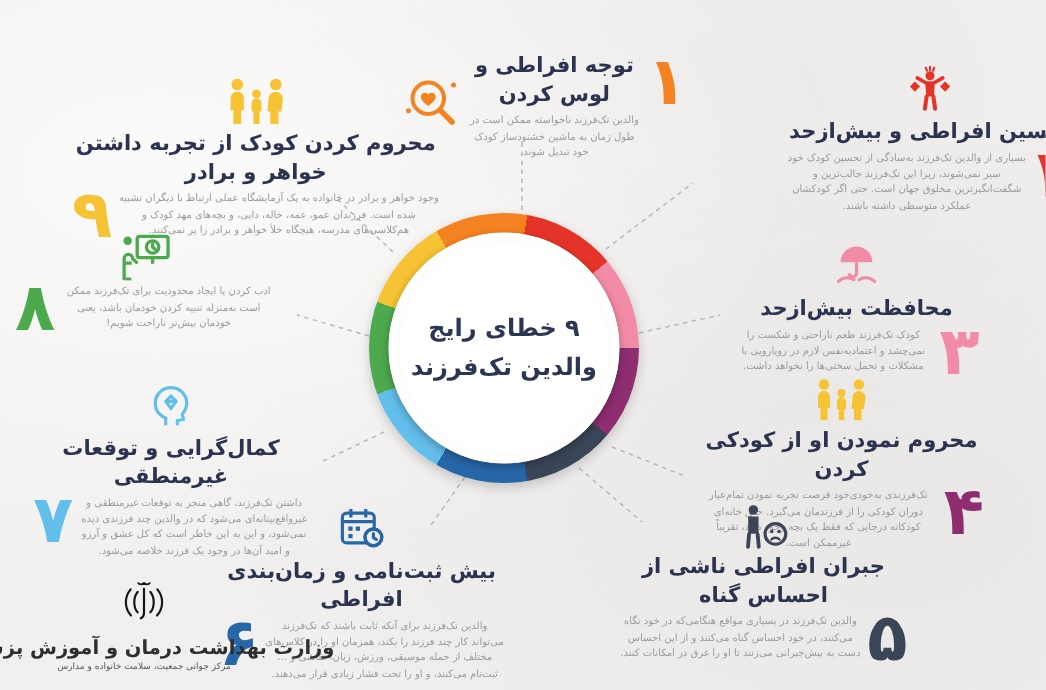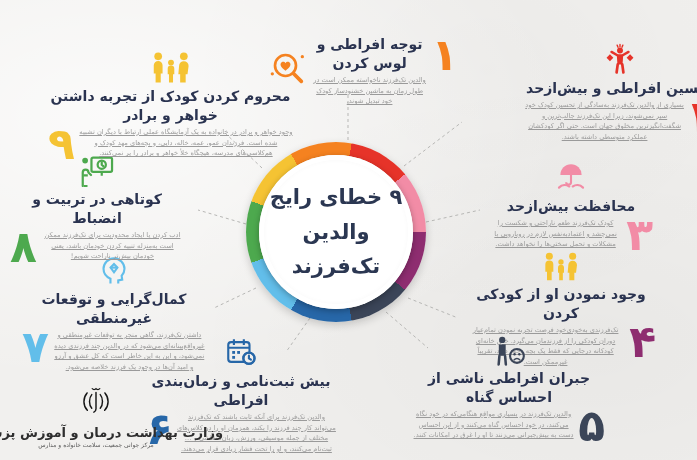--- a/index.html
+++ b/index.html
@@ -10,27 +10,27 @@
       radial-gradient(ellipse at 85% 75%, rgba(0,0,0,.035), transparent 55%),
       radial-gradient(ellipse at 70% 15%, rgba(0,0,0,.025), transparent 45%),
       #f1f0ee;}
   svg.connectors{position:absolute;left:0;top:0;z-index:0;}
   
   .hub{position:absolute;left:246px;top:142px;width:180px;height:180px;z-index:1;}
   .hub-ring{position:absolute;inset:0;border-radius:50%;box-shadow:0 3px 8px rgba(0,0,0,.18);}
   .hub-inner{position:absolute;inset:13px;border-radius:50%;background:#fff;
     box-shadow:0 2px 6px rgba(0,0,0,.30), inset 0 0 0 5px #fff, inset 0 0 9px rgba(0,0,0,.12);
     display:flex;flex-direction:column;align-items:center;justify-content:center;direction:rtl;}
-  .hub-title{font-size:21px;font-weight:bold;color:#2b3752;line-height:1.65;text-align:center;}
+  .hub-title{font-size:16px;font-weight:bold;color:#2b3752;line-height:1.65;text-align:center;}
   
   .item{position:absolute;z-index:1;direction:rtl;display:flex;flex-direction:column;align-items:center;}
   .item .icon{display:block;line-height:0;margin-bottom:2px;}
   .item .icon svg{display:block;}
   .title{font-size:14px;font-weight:bold;color:#2a3350;text-align:center;line-height:1.35;margin:1px 0 2px;}
-  .body{font-size:6.7px;color:#9a9a9a;text-align:center;line-height:1.6;text-decoration:underline;}
+  .body{font-size:6.7px;color:#9a9a9a;text-align:center;line-height:1.6;}
   .num{font-size:44px;font-weight:bold;line-height:.85;flex:0 0 auto;}
   .row{display:flex;align-items:flex-start;gap:4px;width:100%;}
   .row .body{flex:1 1 auto;}
   .row .num{margin-top:-2px;}
   
   #item1{flex-direction:row;align-items:flex-start;gap:5px;}
   #item1 .txt{flex:1 1 auto;}
   #item1 .num{margin-top:2px;}
   #item1 .icon{margin-top:14px;}
   #item1{left:268px;top:34px;width:190px;}
@@ -132,21 +132,21 @@
     <span class="icon" style="color: rgb(245, 195, 51);">
       <svg width="40" height="32" viewBox="0 0 24 18" fill="currentColor">
         <circle cx="5" cy="3.2" r="2.1"></circle>
         <path d="M2.6 12.5 v-4.4 a2.4 2.4 0 0 1 4.8 0 v4.4 h-1 V17.5 h-2.8 v-5z"></path>
         <circle cx="19" cy="3.2" r="2.1"></circle>
         <path d="M16.4 8.4 a2.6 2.6 0 0 1 5.2 0 l-.6 4.6 h-1 V17.5 h-3 v-4.5 h-1z"></path>
         <circle cx="12" cy="6.6" r="1.6"></circle>
         <path d="M10.2 13 v-3 a1.8 1.8 0 0 1 3.6 0 v3 h-.7 V17.5 h-2.2 v-4.5z"></path>
       </svg>
     </span>
-    <div class="title">وجود نمودن او از کودکی کردن</div>
+    <div class="title">محروم نمودن او از کودکی کردن</div>
     <div class="row">
       <div class="num">۴</div>
       <div class="body">تک‌فرزندی به‌خودی‌خود فرصت تجربه نمودن تمام‌عیار دوران کودکی را از فرزندمان می‌گیرد. خلق خانه‌ای کودکانه درجایی که فقط یک بچه وجود دارد، تقریباً غیرممکن است.</div>
     </div>
   </div>
 
   <div class="item" id="item5" style="color: rgb(59, 69, 88);">
     <span class="icon">
       <svg width="36" height="30" viewBox="0 0 24 20" fill="currentColor">
         <circle cx="7.5" cy="2.6" r="2.1"></circle>
@@ -207,21 +207,20 @@
       <svg width="38" height="32" viewBox="0 0 24 20" fill="none" stroke="currentColor" stroke-width="1.4">
         <rect x="8.5" y="1.5" width="13" height="9" rx="1"></rect>
         <circle cx="15" cy="6" r="2.6"></circle>
         <path d="M15 4.6 v1.5 l1 .8" stroke-linecap="round"></path>
         <path d="M15 10.5 v2.5"></path>
         <circle cx="4.5" cy="3.4" r="1.8" fill="currentColor" stroke="none"></circle>
         <path d="M3 19.5 v-8.6 a1.8 1.8 0 0 1 3.6 0 l1.6 1.6" stroke-linecap="round"></path>
         <path d="M3.4 12.8 h2.8 M3.6 19.5 h2.4"></path>
       </svg>
     </span>
-    <div class="title">کوتاهی در تربیت و انضباط</div>
     <div class="row">
       <div class="body">ادب کردن یا ایجاد محدودیت برای تک‌فرزند ممکن است به‌منزله تنبیه کردن خودمان باشد، یعنی خودمان بیش‌تر ناراحت شویم!</div>
       <div class="num">۸</div>
     </div>
   </div>
 
   <div class="item" id="item9" style="color: rgb(245, 195, 51);">
     <span class="icon">
       <svg width="44" height="34" viewBox="0 0 24 18" fill="currentColor">
         <circle cx="5" cy="3.2" r="2.1"></circle>

